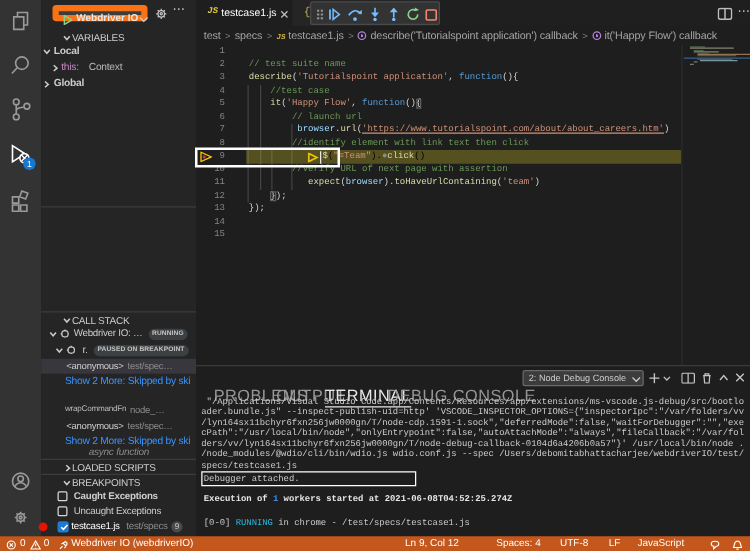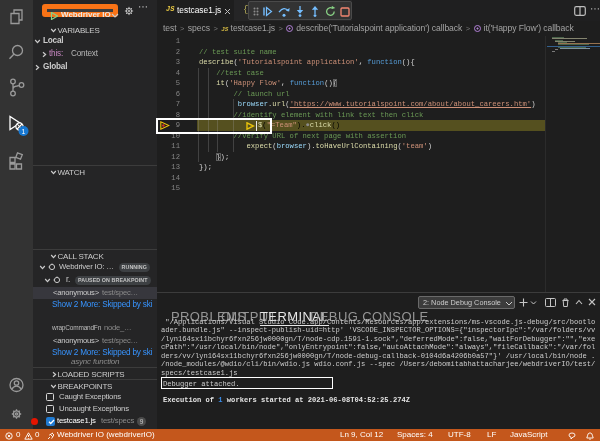--- a/index.html
+++ b/index.html
@@ -122,26 +122,20 @@
         <span style="position:absolute;left:10px;">Local</span>
       </div>
     <div class="srow" style="top:61px;font-weight:bold;">
         <svg class="chev" style="left:1px;top:3px" width="7" height="7">
           <path d="M2 1.2 l2.6 2.3 -2.6 2.3" fill="none" stroke="#cccccc" stroke-width="1.2"></path>
         </svg>
         <span style="position:absolute;left:10px;">Global</span>
       </div>
 
     <div class="sdiv" style="top:165px;"></div>
-    <div class="shead" style="top:166px;">
-        <svg class="chev" style="left:-3px;top:3px" width="7" height="7">
-          <path d="M1.2 2 l2.3 2.6 2.3 -2.6" fill="none" stroke="#cccccc" stroke-width="1.2"></path>
-        </svg>
-        <span class="txt">WATCH</span>
-      </div>
 
     <div class="sdiv" style="top:249px;"></div>
     <div class="shead" style="top:250px;">
         <svg class="chev" style="left:-3px;top:3px" width="7" height="7">
           <path d="M1.2 2 l2.3 2.6 2.3 -2.6" fill="none" stroke="#cccccc" stroke-width="1.2"></path>
         </svg>
         <span class="txt">CALL STACK</span>
       </div>
     <div class="srow" style="top:261px;">
         <svg class="chev" style="left:6px;top:3px" width="7" height="7">
@@ -195,21 +189,21 @@
         <span class="txt">LOADED SCRIPTS</span>
       </div>
 
     <div class="sdiv" style="top:379px;"></div>
     <div class="shead" style="top:380px;">
         <svg class="chev" style="left:-3px;top:3px" width="7" height="7">
           <path d="M1.2 2 l2.3 2.6 2.3 -2.6" fill="none" stroke="#cccccc" stroke-width="1.2"></path>
         </svg>
         <span class="txt">BREAKPOINTS</span>
       </div>
-    <div class="srow" style="top:391px;">
+    <div class="srow" style="top:391px;font-weight:bold;">
         <span class="abs" style="left:13px;top:2px;width:8px;height:8px;border:1.4px solid #d7d7d7;border-radius:1.5px;"></span>
         <span style="position:absolute;left:26px;font-size:7.8px;">Caught Exceptions</span>
       </div>
     <div class="srow" style="top:403px;">
         <span class="abs" style="left:13px;top:2px;width:8px;height:8px;border:1.4px solid #d7d7d7;border-radius:1.5px;"></span>
         <span style="position:absolute;left:26px;font-size:7.8px;">Uncaught Exceptions</span>
       </div>
     <span class="abs" style="left:-2px;top:418px;width:7px;height:7px;background:#e51400;border-radius:50%;"></span>
       <div class="srow" style="top:415px;">
         <span class="abs" style="left:13px;top:1.5px;width:9px;height:9px;background:#1f7ad2;border-radius:2px;"></span>
@@ -381,38 +375,39 @@
       </svg>
     <div id="term"> "/Applications/Visual Studio Code.app/Contents/Resources/app/extensions/ms-vscode.js-debug/src/bootlo
 ader.bundle.js" --inspect-publish-uid=http' 'VSCODE_INSPECTOR_OPTIONS={"inspectorIpc":"/var/folders/vv
 /lyn164sx11bchyr6fxn256jw0000gn/T/node-cdp.1591-1.sock","deferredMode":false,"waitForDebugger":"","exe
 cPath":"/usr/local/bin/node","onlyEntrypoint":false,"autoAttachMode":"always","fileCallback":"/var/fol
 ders/vv/lyn164sx11bchyr6fxn256jw0000gn/T/node-debug-callback-0104d6a4206b0a57"}' /usr/local/bin/node .
 /node_modules/@wdio/cli/bin/wdio.js wdio.conf.js --spec /Users/debomitabhattacharjee/webdriverIO/test/
 specs/testcase1.js</div>
     <div class="tline" style="left:6px;top:87px;">Debugger attached.</div>
     <div class="tline" style="left:6px;top:103px;font-weight:bold;color:#e5e5e5;">Execution of <span style="color:#3b8eea;">1</span> workers started at 2021-06-08T04:52:25.274Z</div>
+    <div class="tline" style="left:6px;top:122px;">[0-0] <span style="color:#29b8db;">RUNNING</span> in chrome - /test/specs/testcase1.js</div>
   </div>
   <div class="wbox" style="left:161px;top:377px;width:172px;height:11.5px;border-width:1.5px;"></div>
   <div class="abs" id="status">
     <svg class="abs" style="left:5px;top:2.5px" width="8" height="8" viewBox="0 0 8 8">
         <circle cx="4" cy="4" r="3.2" fill="none" stroke="#ffffff" stroke-width="0.9"></circle>
         <path d="M2.7 2.7 l2.6 2.6 M5.3 2.7 l-2.6 2.6" stroke="#ffffff" stroke-width="0.9"></path>
       </svg>
     <div class="sbit" style="left:16px;">0</div>
     <svg class="abs" style="left:24px;top:2.5px" width="9" height="8" viewBox="0 0 9 8">
         <path d="M4.5 0.8 L8.2 7.2 H0.8 z" fill="none" stroke="#ffffff" stroke-width="0.9"></path>
         <path d="M4.5 3 v2 M4.5 6.1 v0.7" stroke="#ffffff" stroke-width="0.9"></path>
       </svg>
     <div class="sbit" style="left:35px;">0</div>
     <svg class="abs" style="left:47px;top:2.5px" width="8" height="8" viewBox="0 0 8 8">
         <path d="M1 7 l2 -2 M3.2 2.2 l2.6 2.6 M5 1 l2 2 M2.2 3.2 l3.6 -2.2 M4.6 6.6 l2.2 -3.6" fill="none" stroke="#ffffff" stroke-width="0.9"></path>
       </svg>
     <div class="sbit" style="left:57px;text-align:right;">Webdriver IO (webdriverIO)</div>
-    <div class="sbit" style="left:340px;">Ln 9, Col 12</div>
+    <div class="sbit" style="left:324px;">Ln 9, Col 12</div>
     <div class="sbit" style="left:397px;">Spaces: 4</div>
     <div class="sbit" style="left:448px;">UTF-8</div>
     <div class="sbit" style="left:487px;">LF</div>
     <div class="sbit" style="left:510px;">JavaScript</div>
     <svg class="abs" style="left:568px;top:2.5px" width="8" height="8" viewBox="0 0 8 8">
         <path d="M1 3 q0 -2 3 -2 q3 0 3 2 q0 2 -2 2 l-2 2 v-2 q-2 0 -2 -2" fill="none" stroke="#ffffff" stroke-width="0.9"></path>
       </svg>
     <svg class="abs" style="left:586px;top:2.5px" width="8" height="8" viewBox="0 0 8 8">
         <path d="M4 0.8 q2.5 0.5 2.5 3 l0.7 2.2 h-6.4 l0.7 -2.2 q0 -2.5 2.5 -3" fill="none" stroke="#ffffff" stroke-width="0.9"></path>
         <path d="M3.2 7 q0.8 0.8 1.6 0" stroke="#ffffff" stroke-width="0.9" fill="none"></path>

